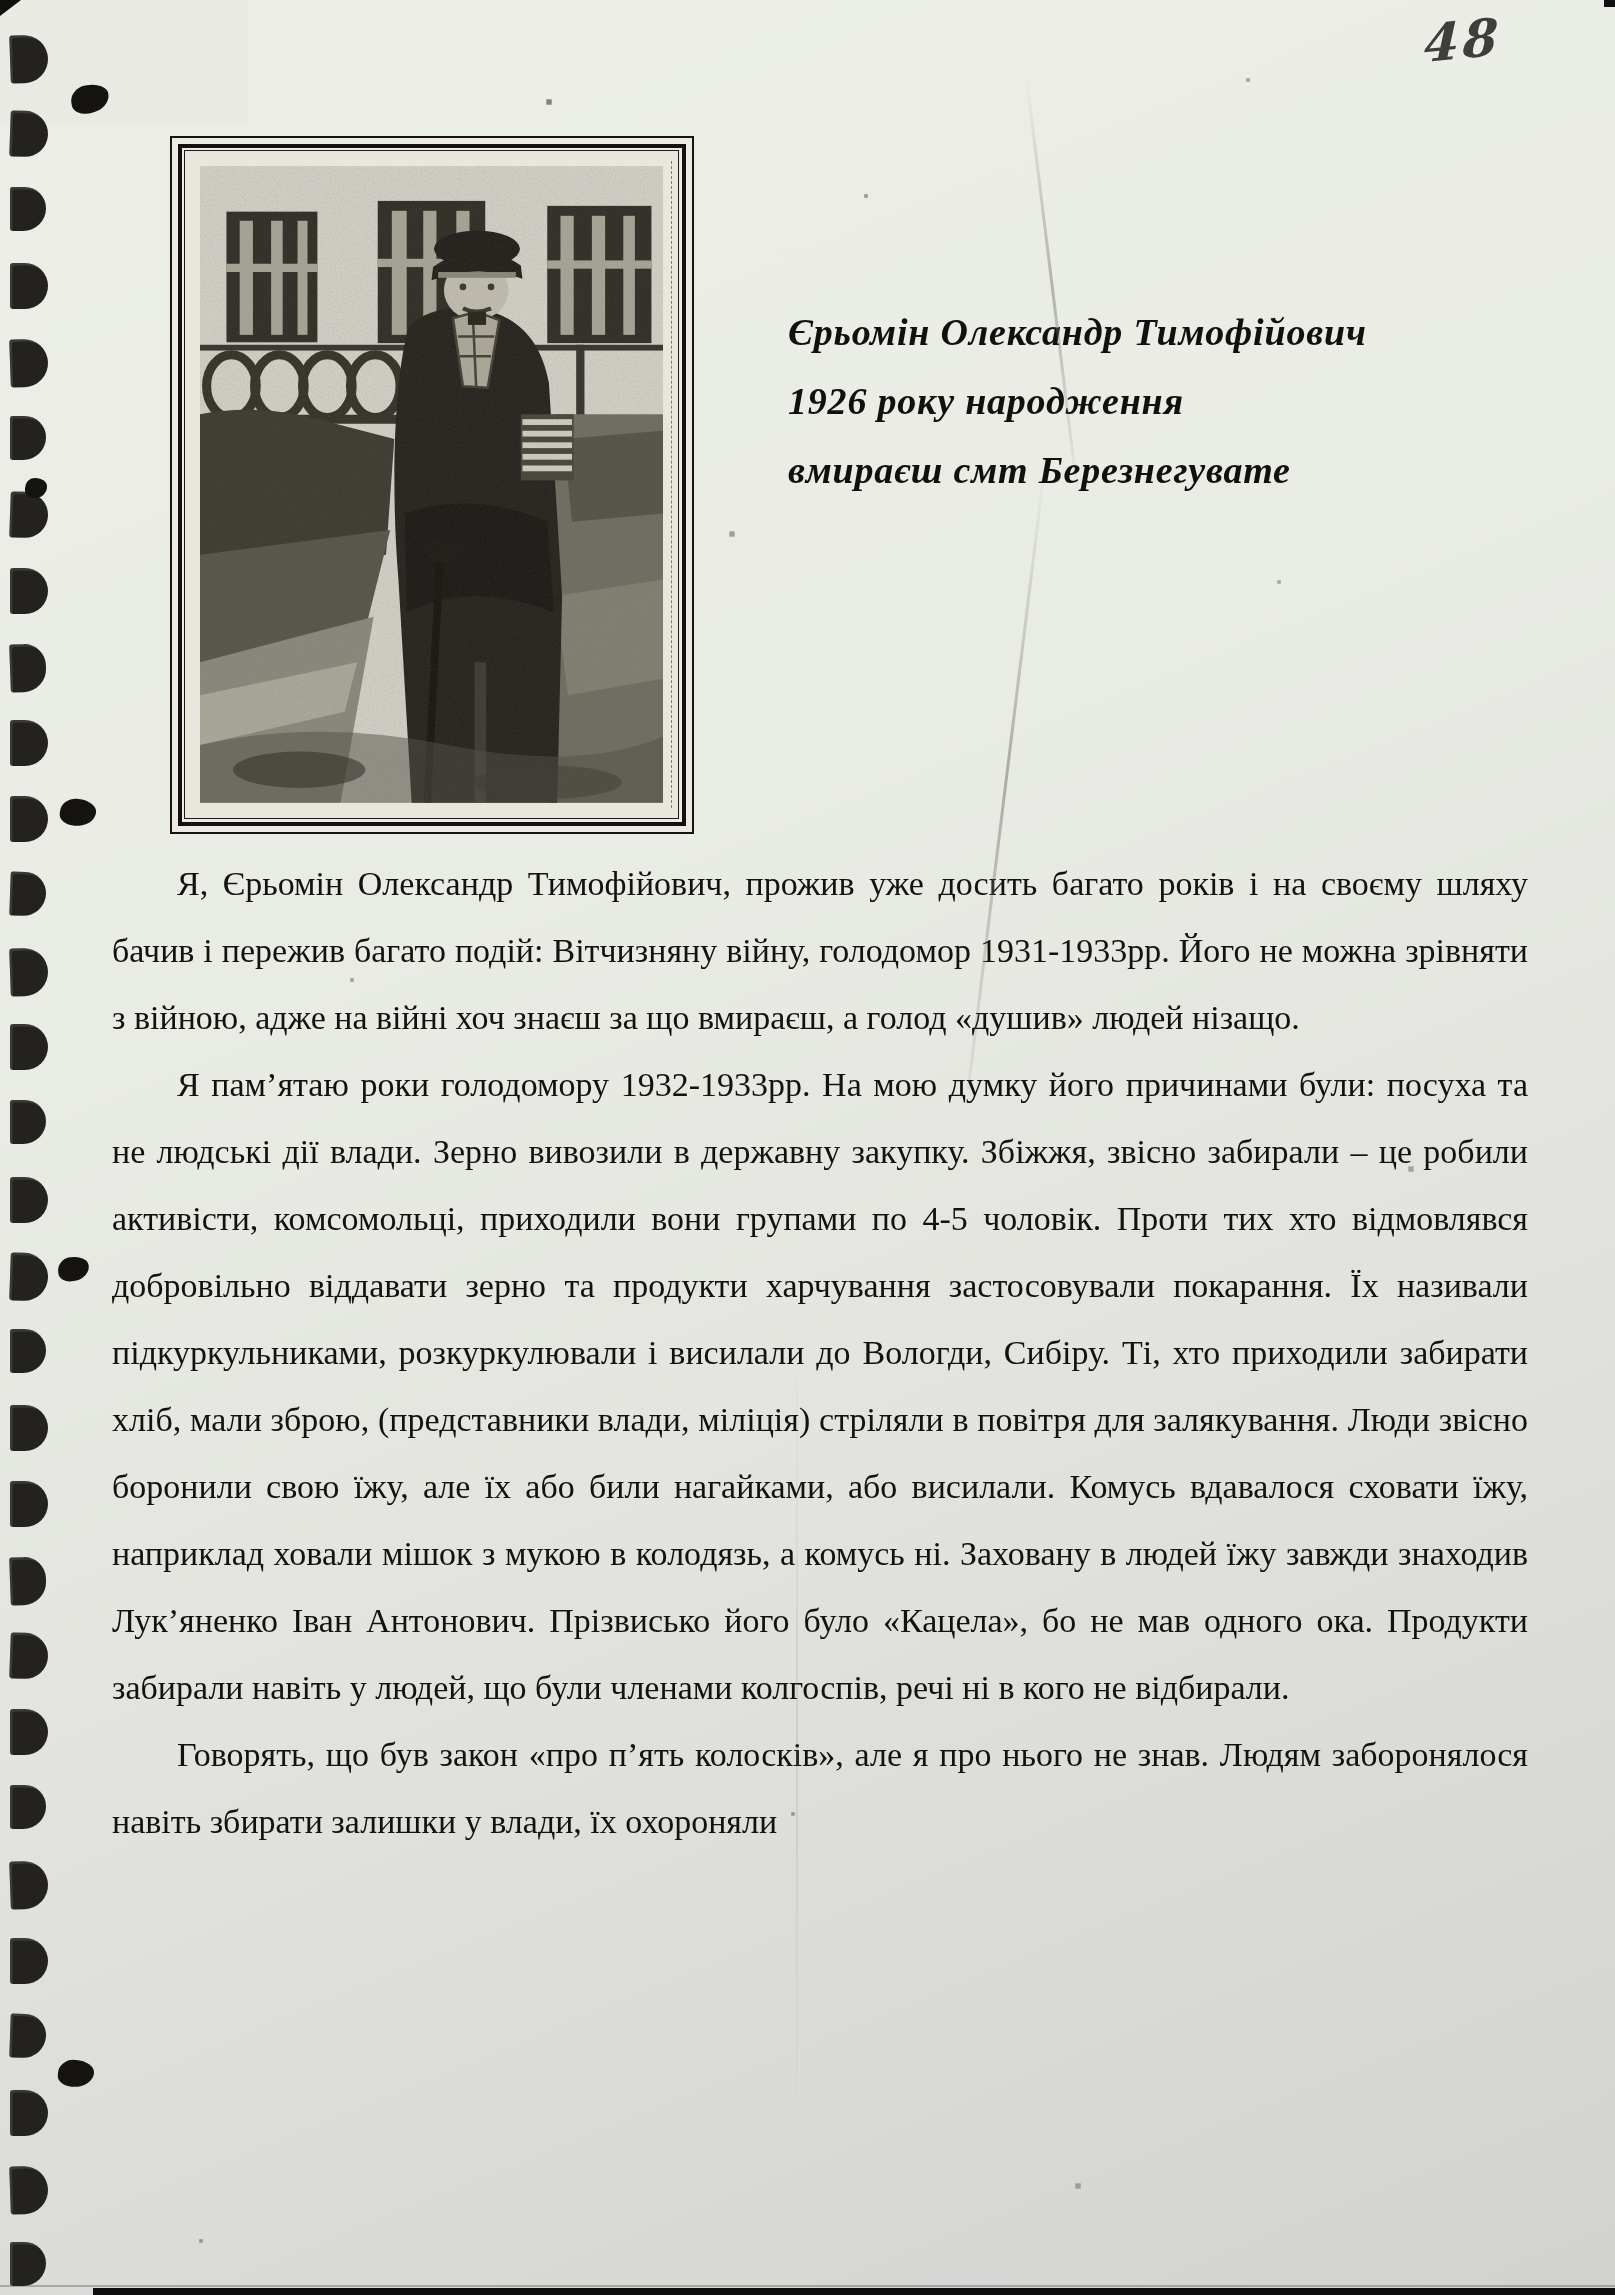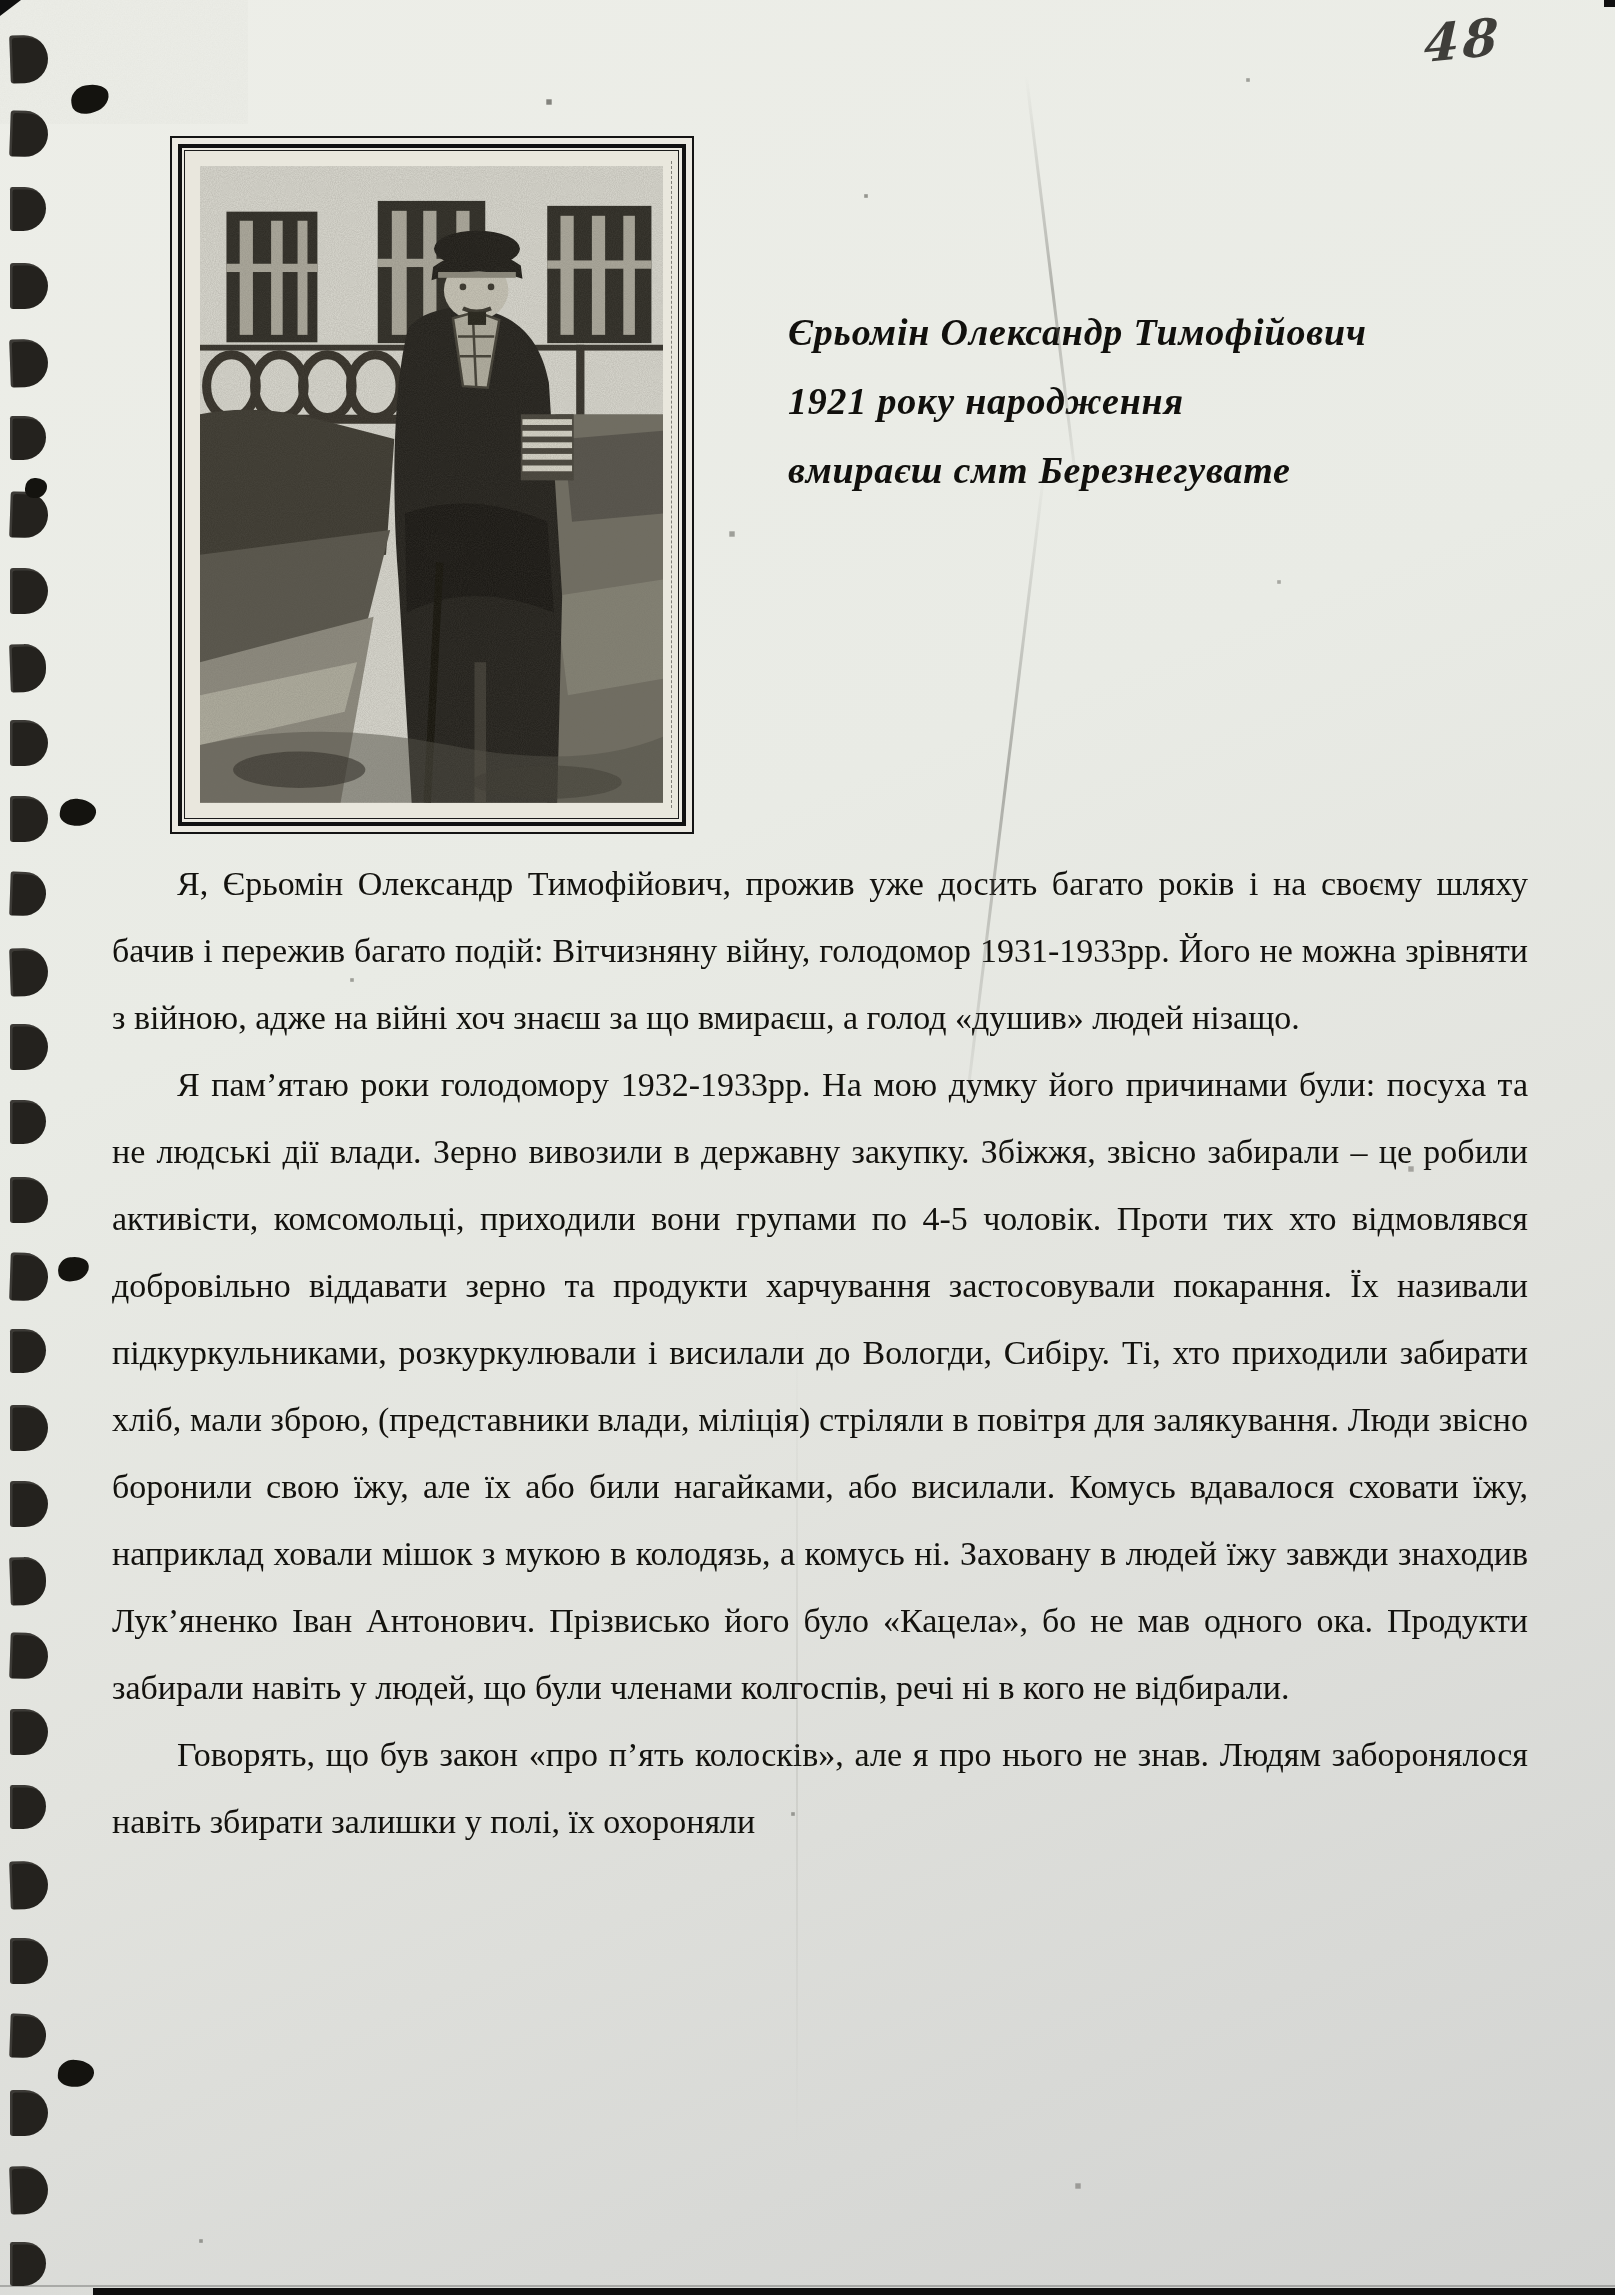--- a/index.html
+++ b/index.html
@@ -246,28 +246,28 @@
 
           <rect width="560" height="770" filter="url(#grain)" opacity="0.3"></rect>
         </svg>
         <div class="mat-dashes"></div>
       </div>
     </div>
   </div>
 
   <div class="heading">
     <div>Єрьомін Олександр Тимофійович</div>
-    <div>1921 року народження</div>
+    <div>1926 року народження</div>
     <div>вмираєш смт Березнегувате</div>
   </div>
 
   <div class="body-text">
     <p>Я, Єрьомін Олександр Тимофійович, прожив уже досить багато років і на своєму шляху бачив і пережив багато подій: Вітчизняну війну, голодомор 1931-1933рр. Його не можна зрівняти з війною, адже на війні хоч знаєш за що вмираєш, а голод «душив» людей нізащо.</p>
     <p>Я пам’ятаю роки голодомору 1932-1933рр. На мою думку його причинами були: посуха та не людські дії влади. Зерно вивозили в державну закупку. Збіжжя, звісно забирали – це робили активісти, комсомольці, приходили вони групами по 4-5 чоловік. Проти тих хто відмовлявся добровільно віддавати зерно та продукти харчування застосовували покарання. Їх називали підкуркульниками, розкуркулювали і висилали до Вологди, Сибіру. Ті, хто приходили забирати хліб, мали зброю, (представники влади, міліція) стріляли в повітря для залякування. Люди звісно боронили свою їжу, але їх або били нагайками, або висилали. Комусь вдавалося сховати їжу, наприклад ховали мішок з мукою в колодязь, а комусь ні. Заховану в людей їжу завжди знаходив Лук’яненко Іван Антонович. Прізвисько його було «Кацела», бо не мав одного ока. Продукти забирали навіть у людей, що були членами колгоспів, речі ні в кого не відбирали.</p>
-    <p>Говорять, що був закон «про п’ять колосків», але я про нього не знав. Людям заборонялося навіть збирати залишки у полі, їх охороняли</p>
+    <p>Говорять, що був закон «про п’ять колосків», але я про нього не знав. Людям заборонялося навіть збирати залишки у влади, їх охороняли</p>
   </div>
 
   <div class="crease1"></div>
   <div class="crease2"></div>
   <div class="crease3"></div>
   <div class="specks"></div>
 
   <svg class="noise" xmlns="http://www.w3.org/2000/svg" viewBox="0 0 300 150" width="248" height="124">
     <filter id="pagegrain">
         <feTurbulence type="fractalNoise" baseFrequency="0.7" numOctaves="2" stitchTiles="stitch"></feTurbulence>

